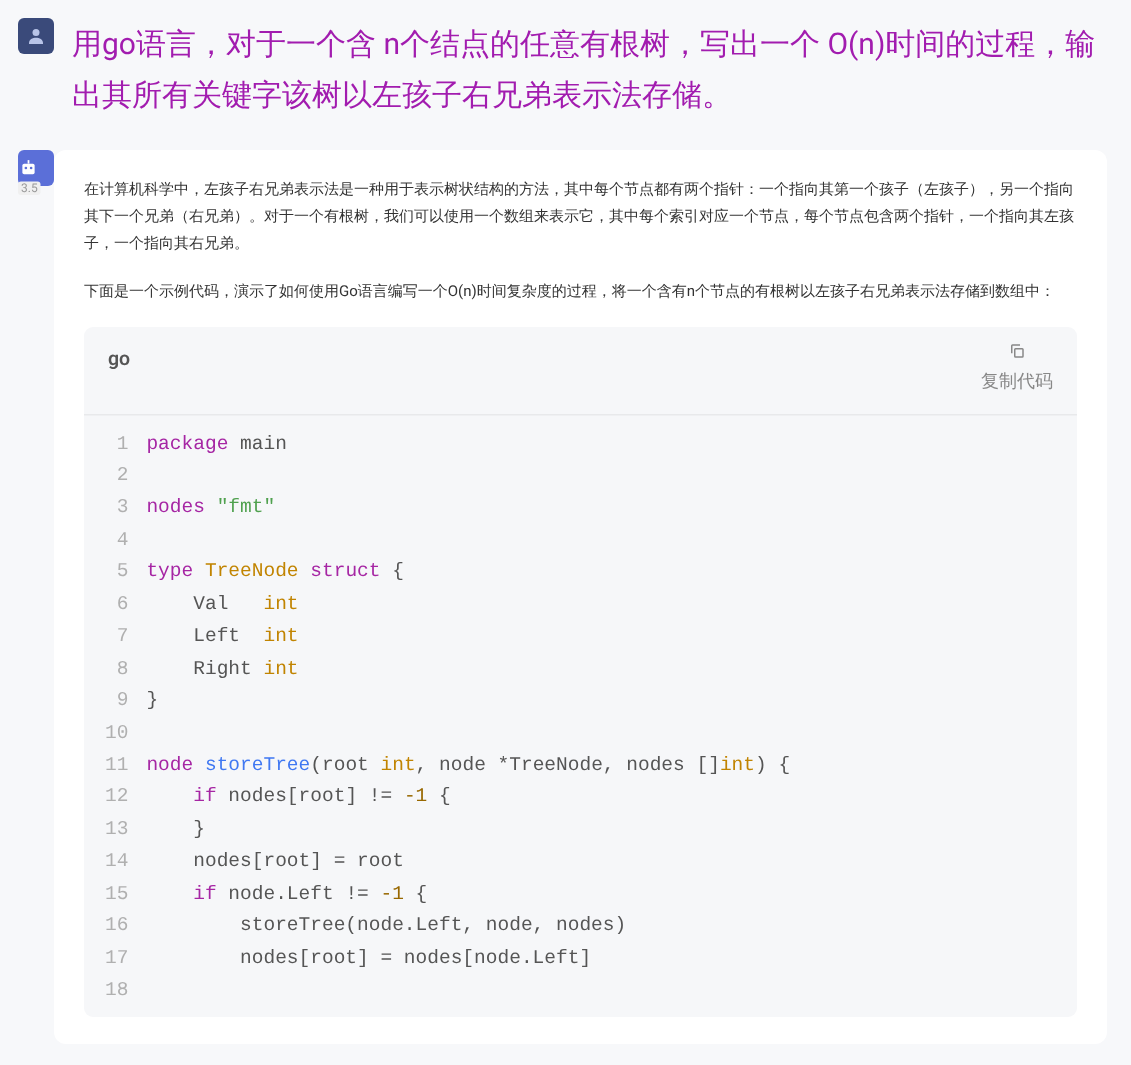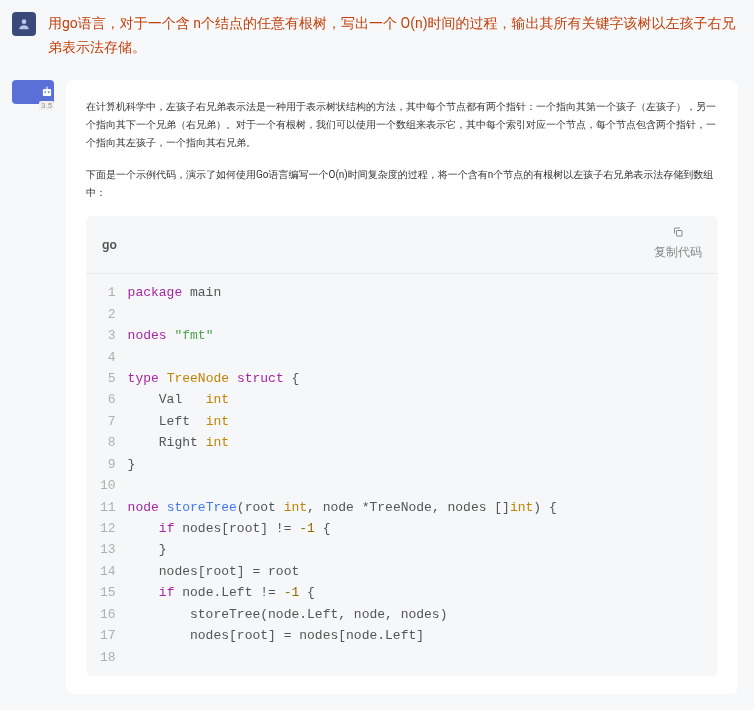--- a/index.html
+++ b/index.html
@@ -26,39 +26,39 @@
       background: #3a4a7a;
       display: flex;
       align-items: center;
       justify-content: center;
       flex-shrink: 0;
       margin-right: 12px;
       color: #fff;
       font-size: 14px;
     }
     .user-text {
-      color: #c2410c;
+      color: #a21caf;
       line-height: 1.7;
-      font-size: 14px;
+      font-size: 20px;
     }
     .assistant-message {
       display: flex;
       padding: 12px 16px 0 12px;
       align-items: flex-start;
     }
     .assistant-avatar {
-      width: 42px;
+      width: 24px;
       height: 24px;
       border-radius: 4px;
       background: #5b6fd8;
       display: flex;
       align-items: center;
-      justify-content: flex-end;
+      justify-content: flex-start;
       flex-shrink: 0;
-      margin-right: 12px;
+      margin-right: 0;
       color: #fff;
       font-size: 8px;
       position: relative;
     }
     .assistant-avatar-badge {
       position: absolute;
       bottom: -6px;
       font-size: 8px;
       color: #999;
       background: #f0f0f0;
@@ -79,21 +79,20 @@
     }
     .code-block {
       background: #f6f7f9;
       border-radius: 6px;
       margin-top: 10px;
       overflow: hidden;
     }
     .code-header {
       display: flex;
       justify-content: space-between;
-      align-items: center;
       padding: 10px 16px;
       border-bottom: 1px solid #e8e9eb;
       gap: 44px;
     }
     .code-lang {
       font-weight: 600;
       color: #555;
       font-size: 13px;
     }
     .copy-btn {

